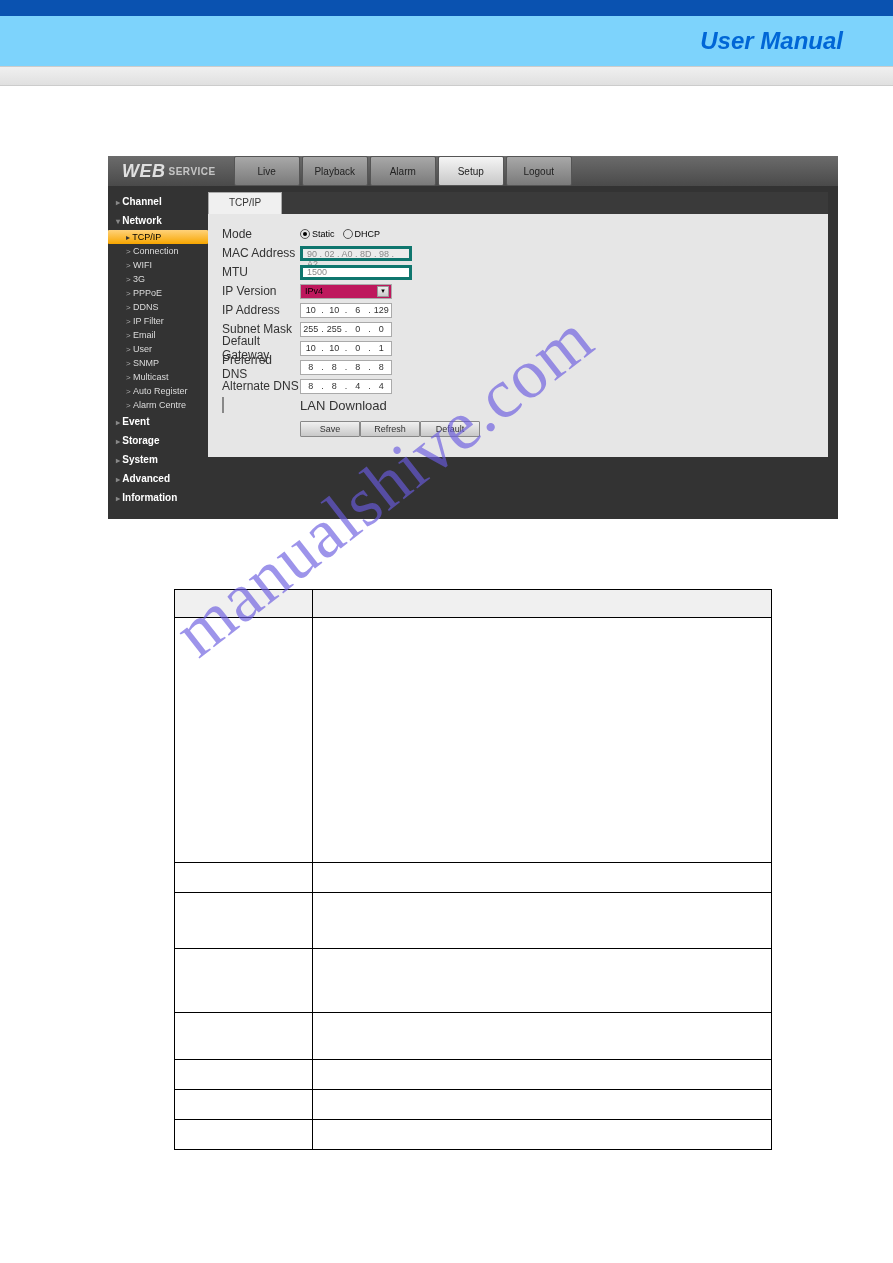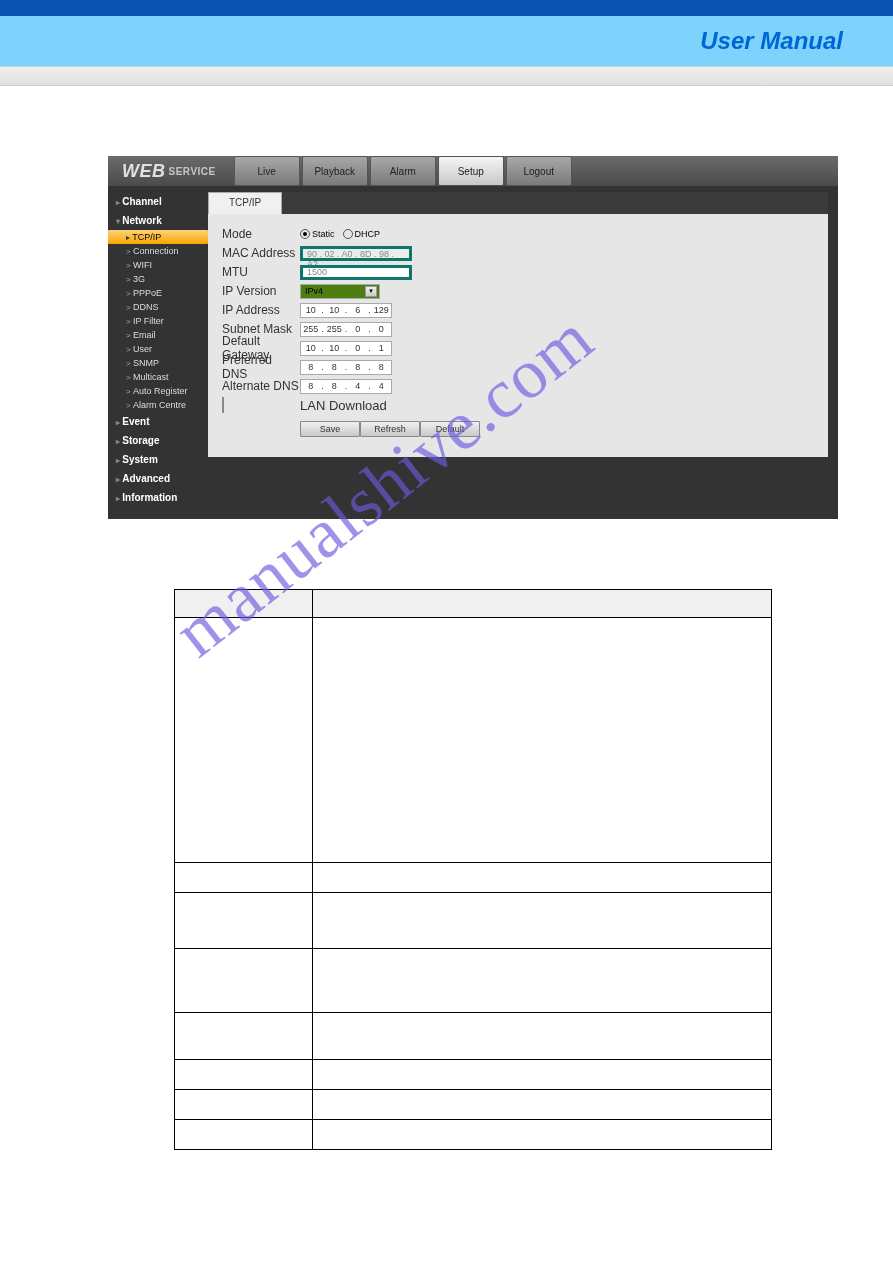--- a/index.html
+++ b/index.html
@@ -43,21 +43,21 @@
   .form-label { width: 78px; color:#333; font-size:12px; }
   .form-ctrl { display:flex; align-items:center; }
   .radio-lbl { font-size:9px; margin-right: 8px; display:flex; align-items:center; gap:2px; }
   .radio-dot { width:10px; height:10px; border:1px solid #555; border-radius:50%; display:inline-flex; align-items:center; justify-content:center; }
   .radio-dot.on::after { content:""; width:4px; height:4px; background:#000; border-radius:50%; }
   .txt-input { width: 112px; height: 15px; border:3px solid #0f766e; background:#fff; font-size:9px; padding: 0 4px; color:#888; }
   .txt-input.readonly { background:#ececec; }
   .ip-input { width: 92px; height: 15px; border:1px solid #aaa; background:#fff; display:flex; align-items:center; justify-content:space-around; font-size:9px; color:#333; }
   .ip-input span { width: 20px; text-align:center; }
   .ip-input .dot { width:4px; text-align:center; color:#333; }
-  .select { width: 80px; height: 15px; border:1px solid #aaa; background:#4d7c0f; font-size:9px; display:flex; align-items:center; justify-content:space-between; padding:0 2px 0 4px; }
+  .select { width: 92px; height: 15px; border:1px solid #aaa; background:#be185d; font-size:9px; display:flex; align-items:center; justify-content:space-between; padding:0 2px 0 4px; }
   .select .arrow { width:12px; height:11px; background: linear-gradient(#eee,#ccc); border:1px solid #999; display:flex; align-items:center; justify-content:center; font-size:7px; }
   .cb { width:11px; height:11px; border:1px solid #888; background:#fff; }
   .lan-lbl { font-size:13px; color:#333; }
   .btn-row { display:flex; gap: 0; margin-left: 78px; margin-top: 8px; }
   .btn { width: 60px; height: 16px; background: linear-gradient(#f0f0f0,#c8c8c8); border:1px solid #888; font-size:9px; color:#333; display:flex; align-items:center; justify-content:center; cursor:pointer; border-radius:1px; }
   .param-table { width: 598px; margin-left: 66px; margin-top: 70px; border-collapse: collapse; }
   .param-table td, .param-table th { border: 1px solid #000; }
   .param-table th { background: #f0f0f0; height: 28px; }
   .param-table th:first-child, .param-table td:first-child { width: 138px; }
   .param-table td { vertical-align: top; }

